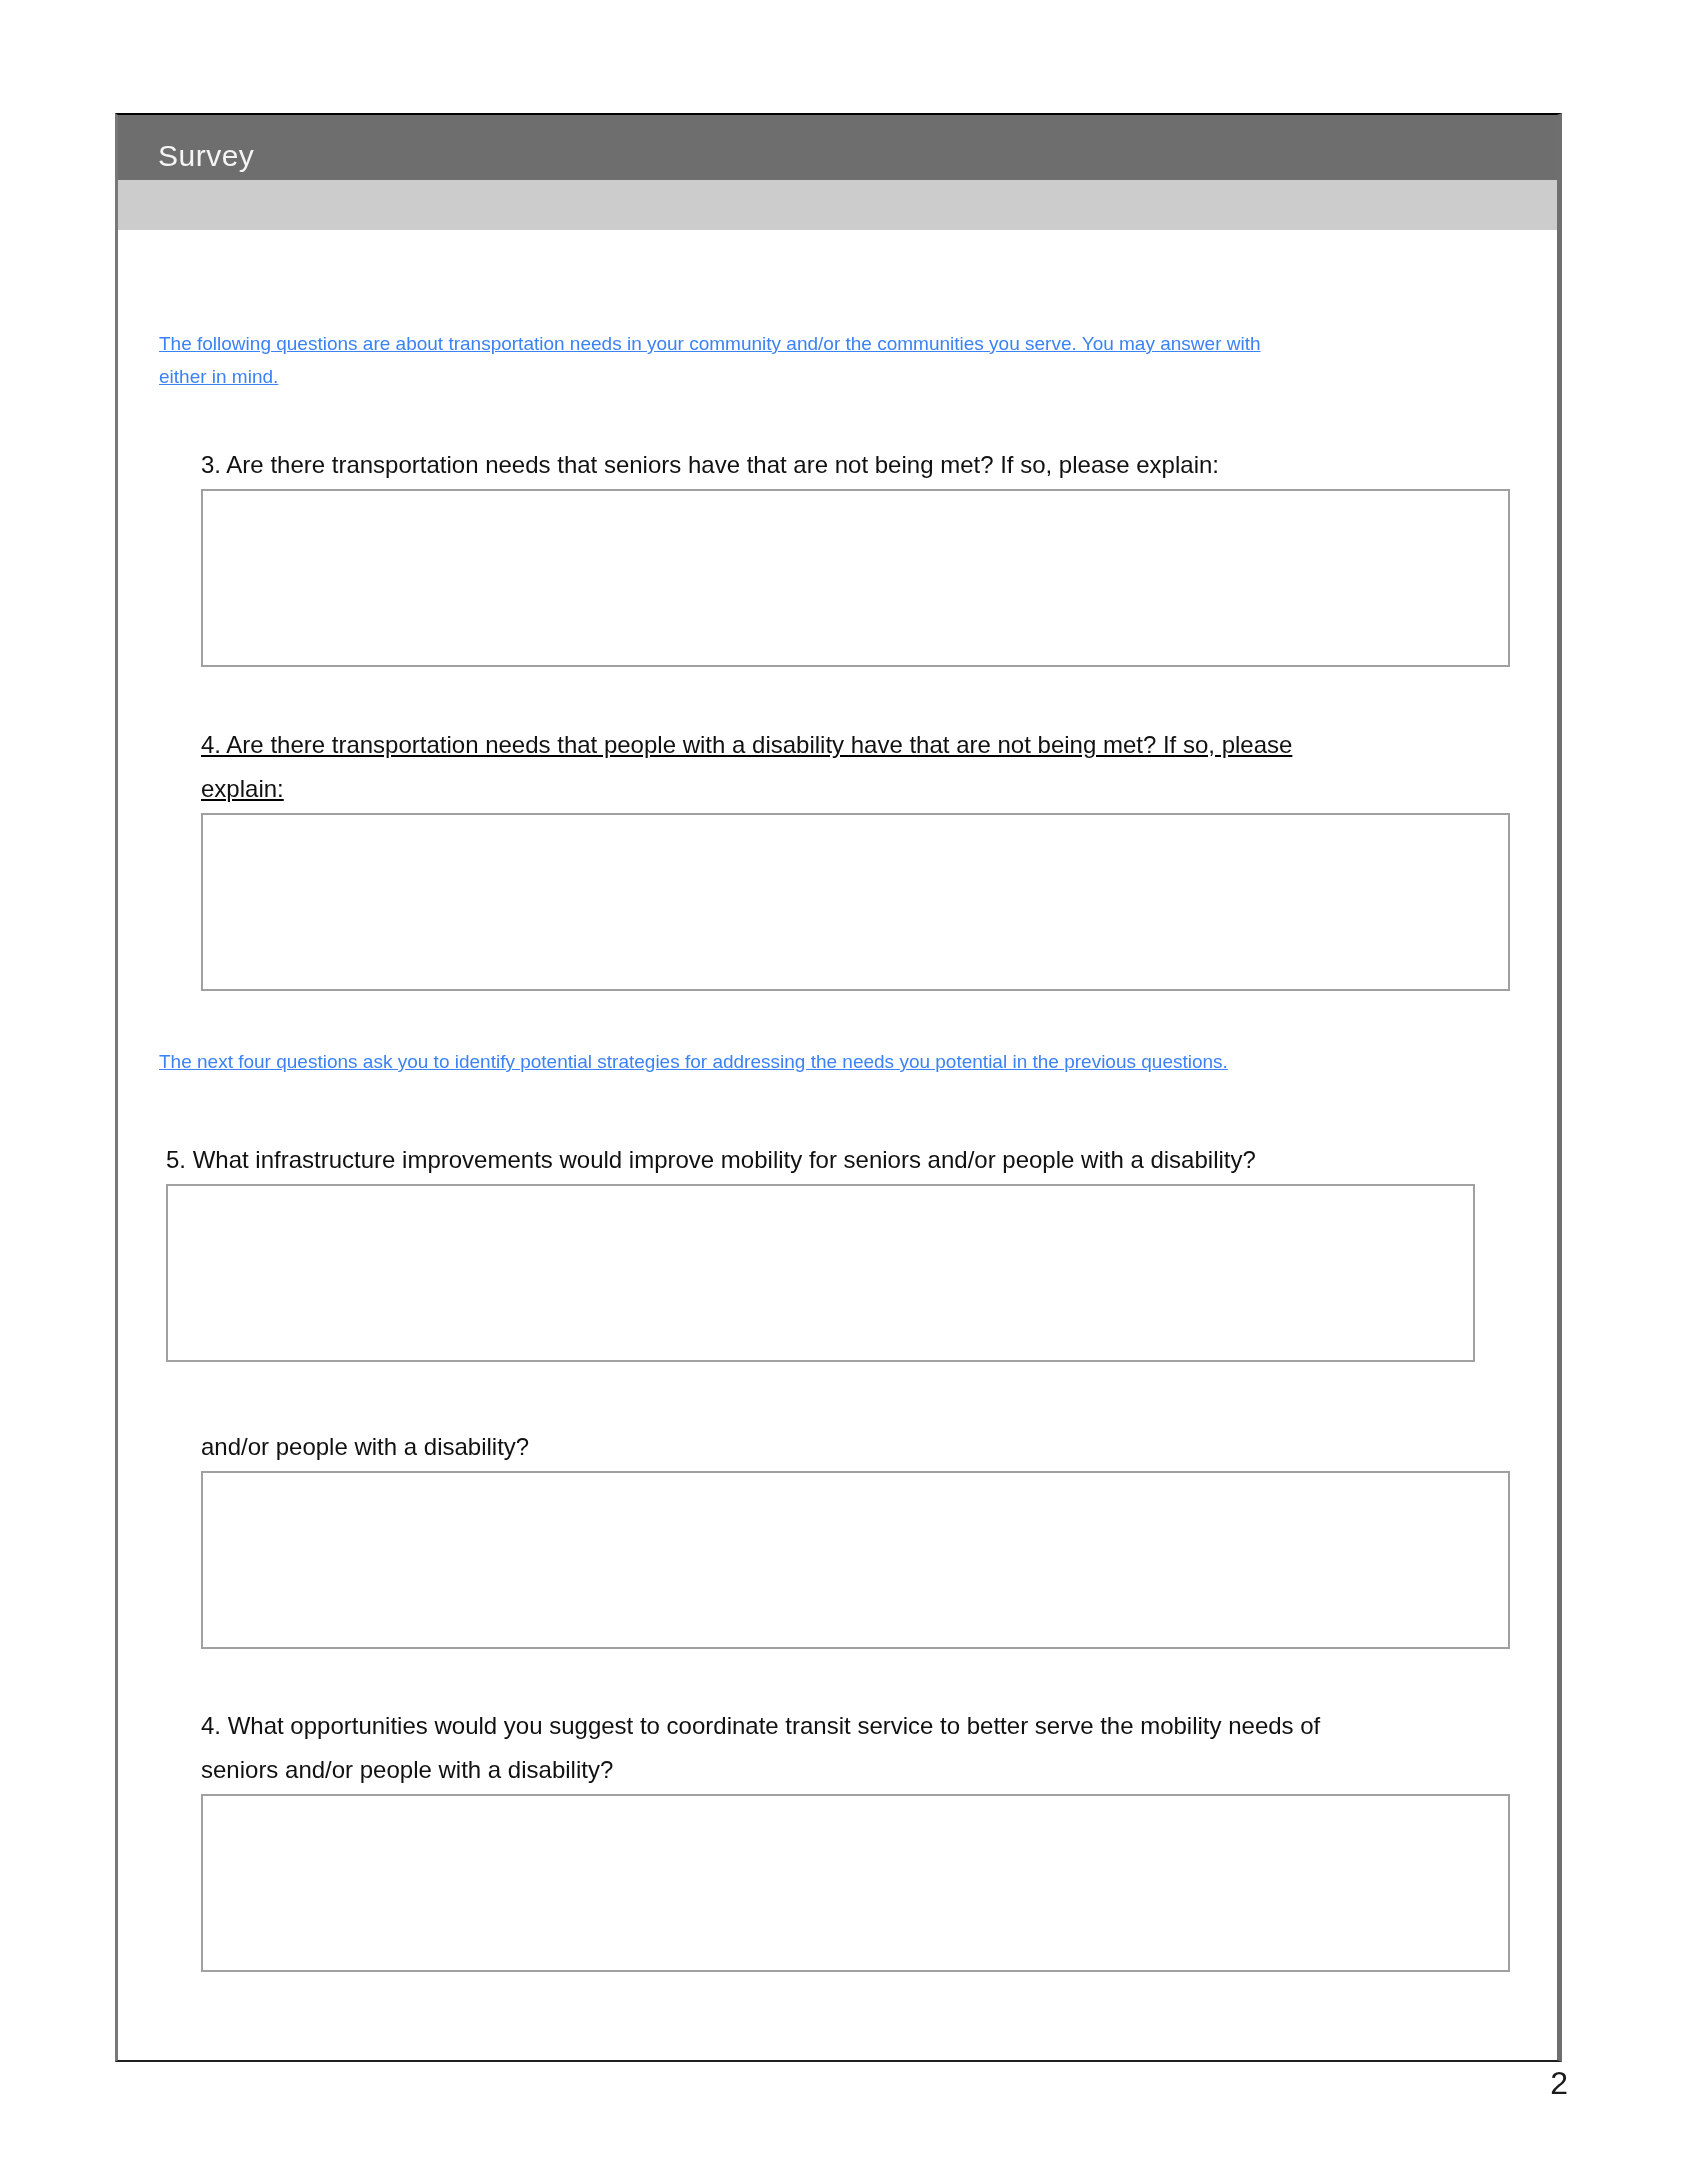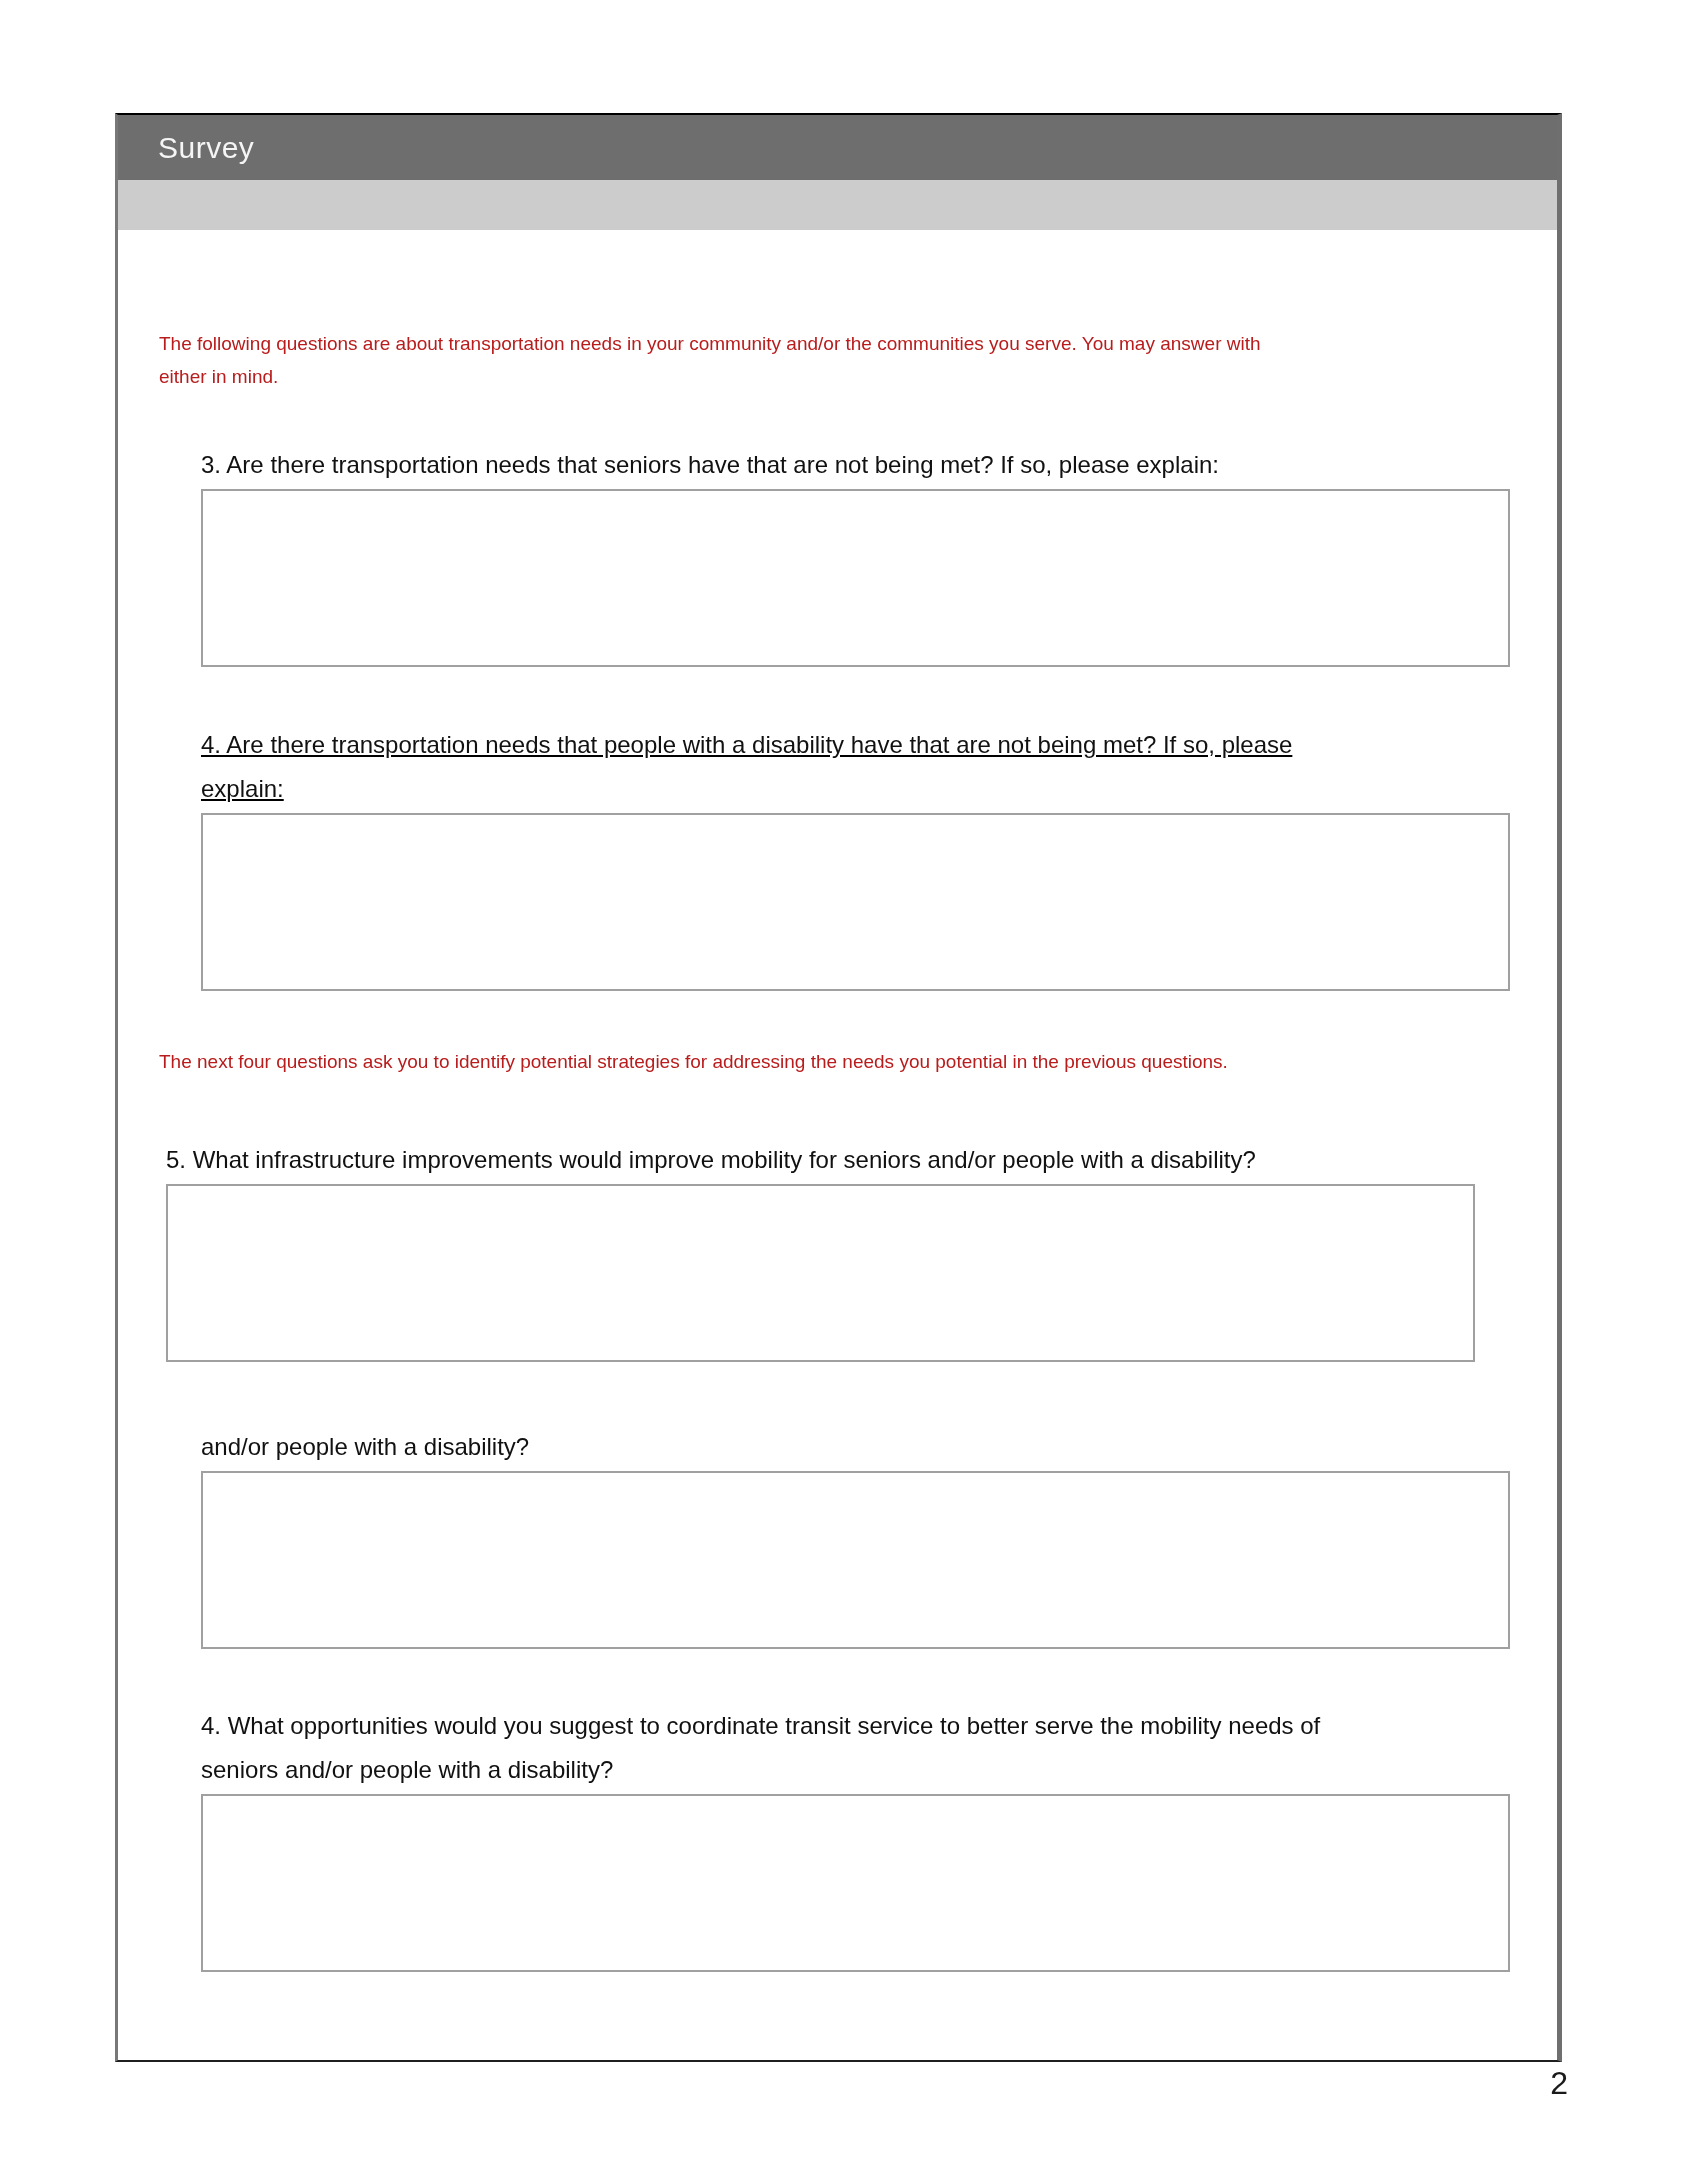--- a/index.html
+++ b/index.html
@@ -21,42 +21,43 @@
     border-top: 2px solid #000000;
     border-bottom: 2px solid #1f1f1f;
     border-left: 3px solid #787878;
     border-right: 5px solid #6f6f6f;
     background: #ffffff;
   }
   .header-bar {
     height: 65px;
     background: #6e6e6e;
     box-sizing: border-box;
-    padding: 16px 0 0 40px;
+    padding: 24px 0 0 40px;
   }
   .header-title {
     font-size: 30px;
     color: #f5f5f5;
     letter-spacing: 0.5px;
   }
   .subheader-bar {
     height: 50px;
     background: #cccccc;
   }
   .body-area {
     height: 1830px;
     position: relative;
     overflow: hidden;
   }
   .para {
     margin: 0 0 0 41px;
     width: 1317px;
     font-size: 19px;
     line-height: 33px;
-    color: #b91c1c;
+    color: #3b82f6;
+    text-decoration: underline;
   }
   .para.intro { margin-top: 97px; }
   .para.note  { margin-top: 54px; }
   .question {
     margin-left: 83px;
     width: 1505px;
   }
   .q3 { margin-top: 50px; }
   .q4 { margin-top: 56px; text-decoration: underline; }
   .q5 { margin-top: 60px; margin-left: 48px; }

